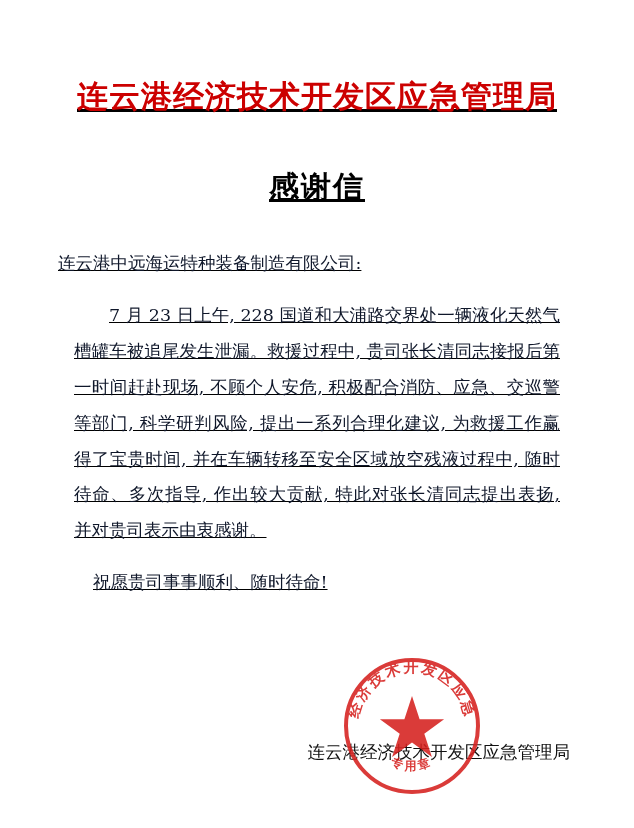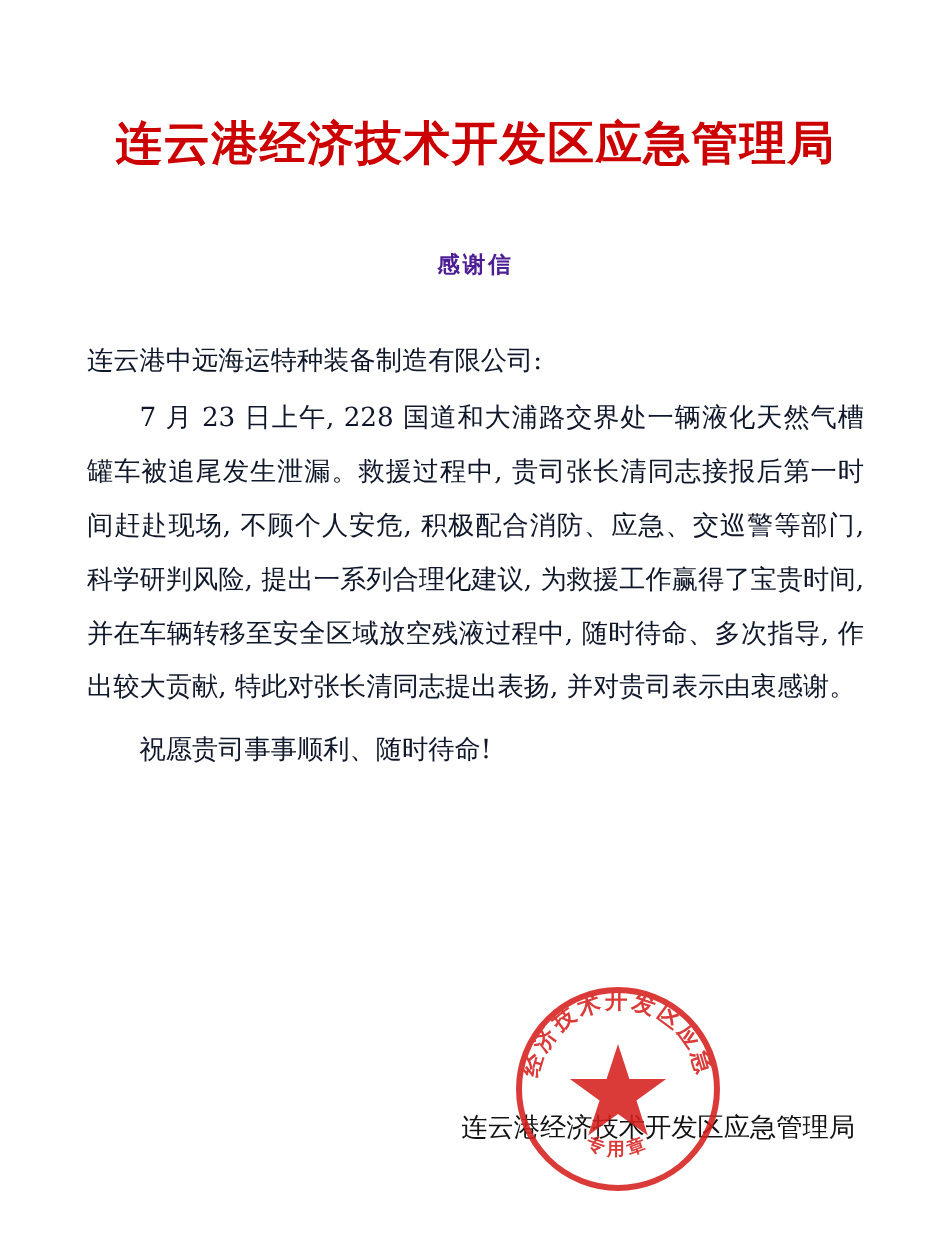--- a/index.html
+++ b/index.html
@@ -13,20 +13,21 @@
     font-family: "DejaVu Serif", "Liberation Serif", serif;
     overflow: hidden;
   }
 
   .page {
     position: relative;
     width: 634px;
     height: 828px;
     box-sizing: border-box;
     padding: 0 58px;
+    text-decoration: underline;
   }
 
   
   .letterhead {
     text-align: center;
     color: #cc0000;
     font-weight: bold;
     font-size: 31px;
     letter-spacing: 1px;
     padding-top: 78px;
@@ -36,43 +37,43 @@
 
   .letterhead-rule {
     margin-top: 14px;
     height: 0px;
     border: none;
   }
 
   
   .doc-title {
     text-align: center;
-    font-size: 15px;
+    font-size: 30px;
     font-weight: bold;
-    color: #4c1d95;
+    color: #000000;
     margin-top: 52px;
     letter-spacing: 2px;
   }
 
   
   .body-text {
     margin-top: 38px;
     font-size: 17.5px;
     color: #0f172a;
     line-height: 2.05;
     text-align: justify;
     text-justify: inter-ideograph;
   }
 
   .salutation {
     margin: 0 0 2px 0;
   }
 
   .para {
-    margin: 0;
+    margin: 16px;
     text-indent: 2em;
   }
 
   .closing {
     margin: 6px 0 0 0;
     text-indent: 2em;
   }
 
   
   .signature {

